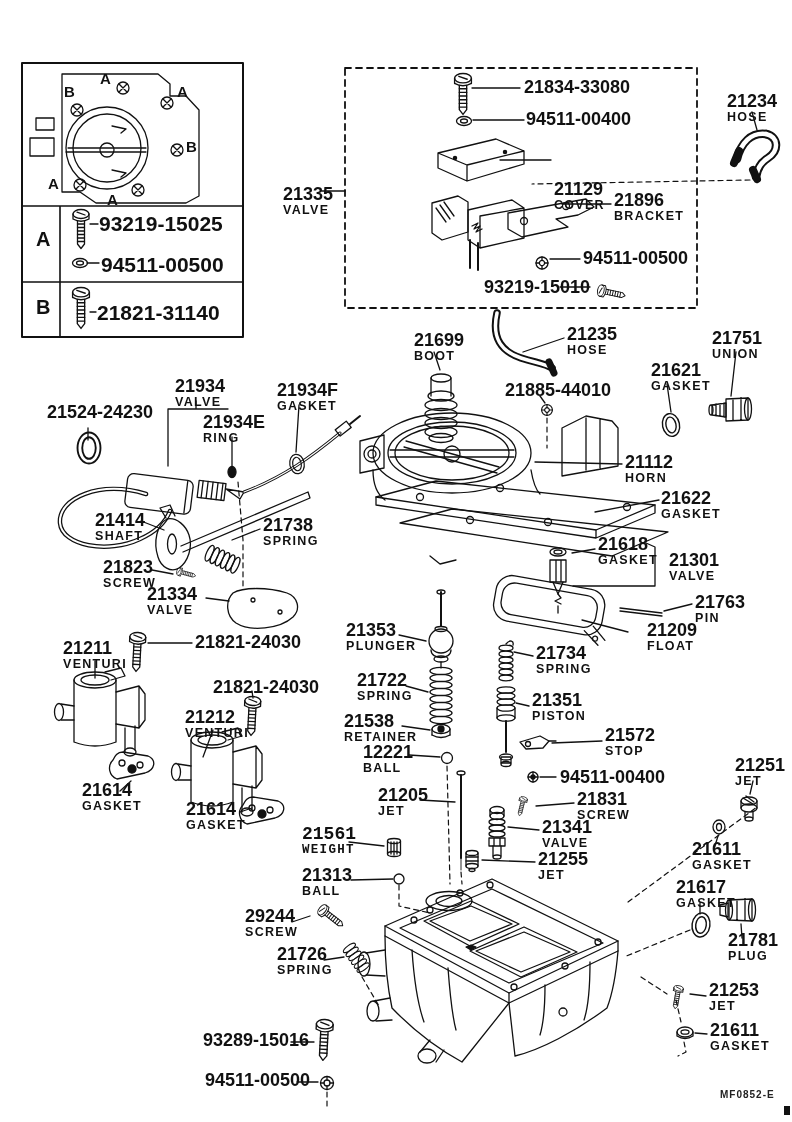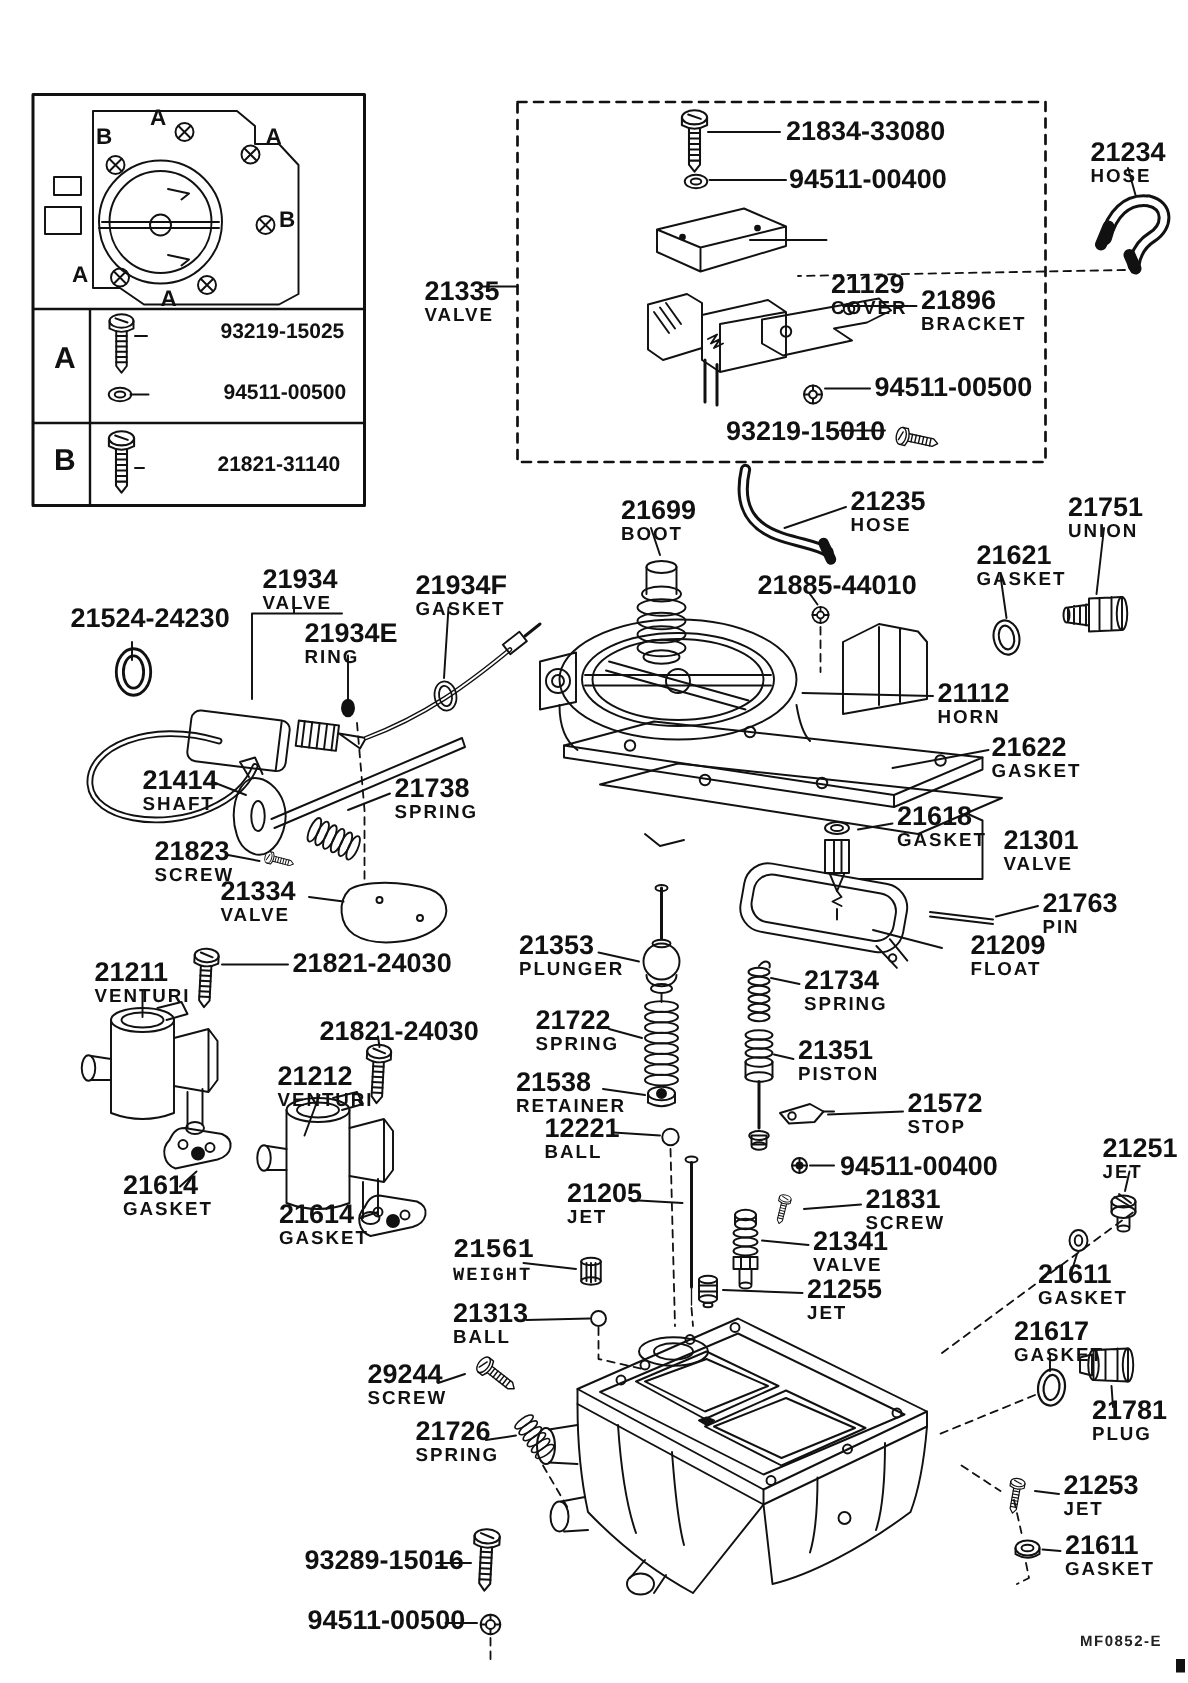--- a/index.html
+++ b/index.html
@@ -5,21 +5,21 @@
   html,body{margin:0;padding:0;background:#e8e8e8;}
   .page{position:relative;width:792px;height:1122px;background:#ffffff;overflow:hidden;
         font-family:"Liberation Sans",sans-serif;color:#111;}
   .art{position:absolute;left:0;top:0;}
   .layer{position:absolute;left:0;top:0;width:792px;height:1122px;}
   .part-label{position:absolute;line-height:1;white-space:nowrap;color:#111;}
   .part-label .num{font-size:18px;font-weight:700;letter-spacing:0;}
   .part-label .nm{font-size:12.5px;font-weight:700;letter-spacing:1.3px;margin-top:1px;}
   .callout{position:absolute;font-size:15px;font-weight:700;}
   .tbl-key{position:absolute;font-size:20px;font-weight:700;}
-  .tbl-num{position:absolute;font-size:14px;font-weight:700;margin-left:48px;}
+  .tbl-num{position:absolute;font-size:21px;font-weight:700;}
   .aus-title{position:absolute;left:98px;top:36px;font-size:17px;font-weight:700;
              letter-spacing:1px;border-bottom:2px solid #111;padding-bottom:3px;}
   .footer-code{position:absolute;left:720px;top:1089px;font-size:10px;font-weight:700;
                letter-spacing:1px;color:#222;}
 </style>
 </head>
 <body>
 
 <div class="page">
 

